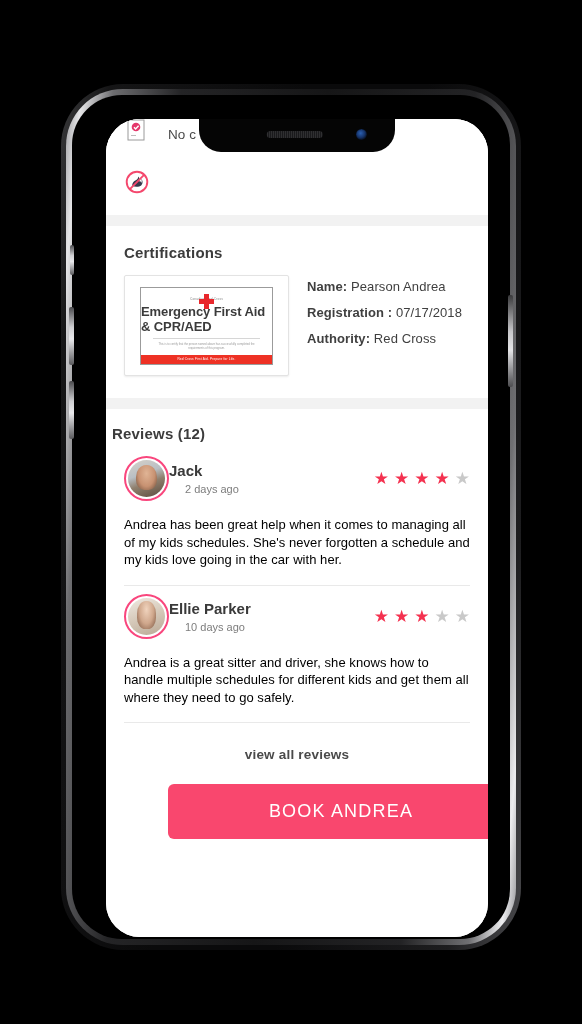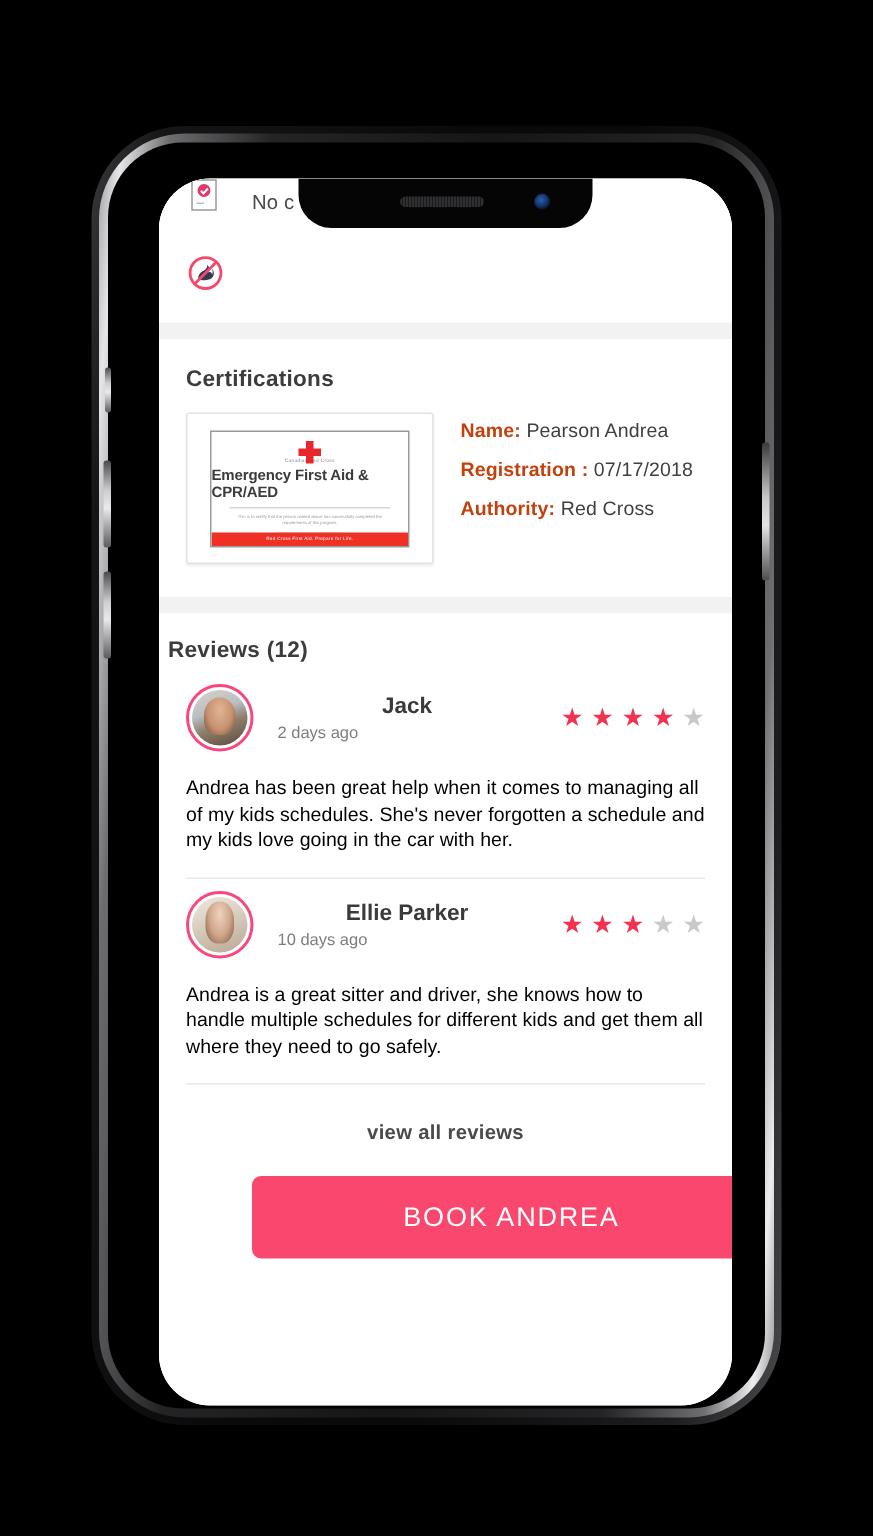--- a/index.html
+++ b/index.html
@@ -115,36 +115,36 @@
     display:flex; flex-direction:column; align-items:center;
   }
   .cross { margin-top:6px; position:relative; width:15px; height:15px; }
   .cross:before, .cross:after {
     content:""; position:absolute; background:#e8272c;
   }
   .cross:before { left:5px; top:0; width:5px; height:15px; }
   .cross:after  { left:0; top:5px; width:15px; height:5px; }
   .cert-org { font-size:3.2px; color:#8a8a8a; margin-top:2px; letter-spacing:.2px; }
   .cert-name {
-    font-size:10px; font-weight:bold; color:#3b3b3b;
+    font-size:13px; font-weight:bold; color:#3b3b3b;
     margin-top:3px; letter-spacing:-.1px;
   }
   .cert-line { height:1px; background:#d6d6d6; margin-top:4px; }
   .cert-body { font-size:2.8px; color:#9a9a9a; text-align:center; margin-top:3px; line-height:4px; width:86%; }
   .cert-sigs { margin-top:5px; width:100%; display:flex; flex-direction:column; align-items:center; gap:3px; }
   .cert-sig { width:46px; height:1px; background:#cfcfcf; }
   .cert-footer {
     position:absolute; bottom:0; left:0; right:0; height:9px;
     background:#ee3124; color:#fff; font-size:3.1px;
     display:flex; align-items:center; justify-content:center; letter-spacing:.2px;
   }
 
   .cert-meta { padding-top:4px; }
   .cert-field { font-size:13px; color:#3f3f3f; margin-bottom:11px; letter-spacing:.1px; }
-  .cert-field b { font-weight:bold; color:#c2410c; }
+  .cert-field b { font-weight:bold; color:#404040; }
 
   
   .review { padding: 0 18px; }
   .review-head { display:flex; align-items:center; padding: 8px 0 2px 0; }
   .avatar {
     width:45px; height:45px; border-radius:50%;
     border:2px solid #f9467d; padding:2px; flex:0 0 45px;
     background:#fff;
   }
   .avatar-img {
@@ -157,21 +157,21 @@
     content:""; position:absolute; left:22%; top:14%; width:56%; height:68%;
     border-radius:48% 48% 40% 40%;
     background: radial-gradient(ellipse at 50% 34%, #e0b495 0%, #c89272 55%, #6b4b38 100%);
   }
   .av-ellie { background: linear-gradient(160deg,#efe9e2 0%,#d8ccbd 45%,#b9a894 100%); }
   .av-ellie:after {
     content:""; position:absolute; left:24%; top:10%; width:52%; height:74%;
     border-radius:46% 46% 42% 42%;
     background: radial-gradient(ellipse at 50% 30%, #f0d3bd 0%, #cfa78c 52%, #7a5540 100%);
   }
-  .rv-name { font-size:15px; font-weight:bold; color:#3a3a3a; line-height:18px;text-align:center; }
+  .rv-name { font-size:15px; font-weight:bold; color:#3a3a3a; line-height:18px; }
   .rv-when { font-size:11px; color:#7d7d7d; margin-left:16px; margin-top:3px; }
   .rv-id { display:flex; flex-direction:column; justify-content:center; flex:1; }
   .stars { display:flex; gap:5px; align-items:center; font-size:17px; line-height:1; }
   .star-on  { color:#f4314f; }
   .star-off { color:#c9c9c9; }
   .rv-body {
     font-size:13px; line-height:17.5px; color:#000000;
     padding: 13px 0 16px 0; letter-spacing:.05px;
   }
   .rv-divider { height:1px; background:#e9e9e9; }

